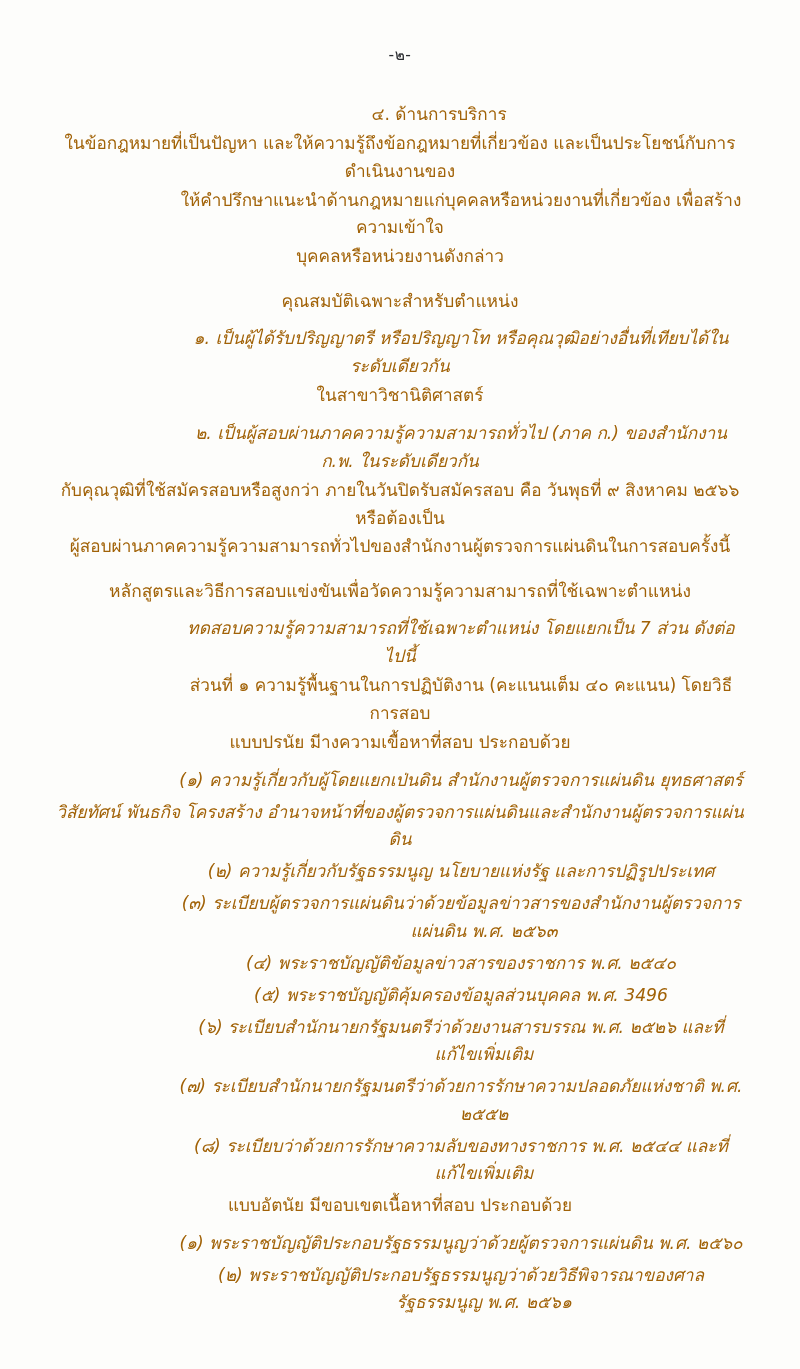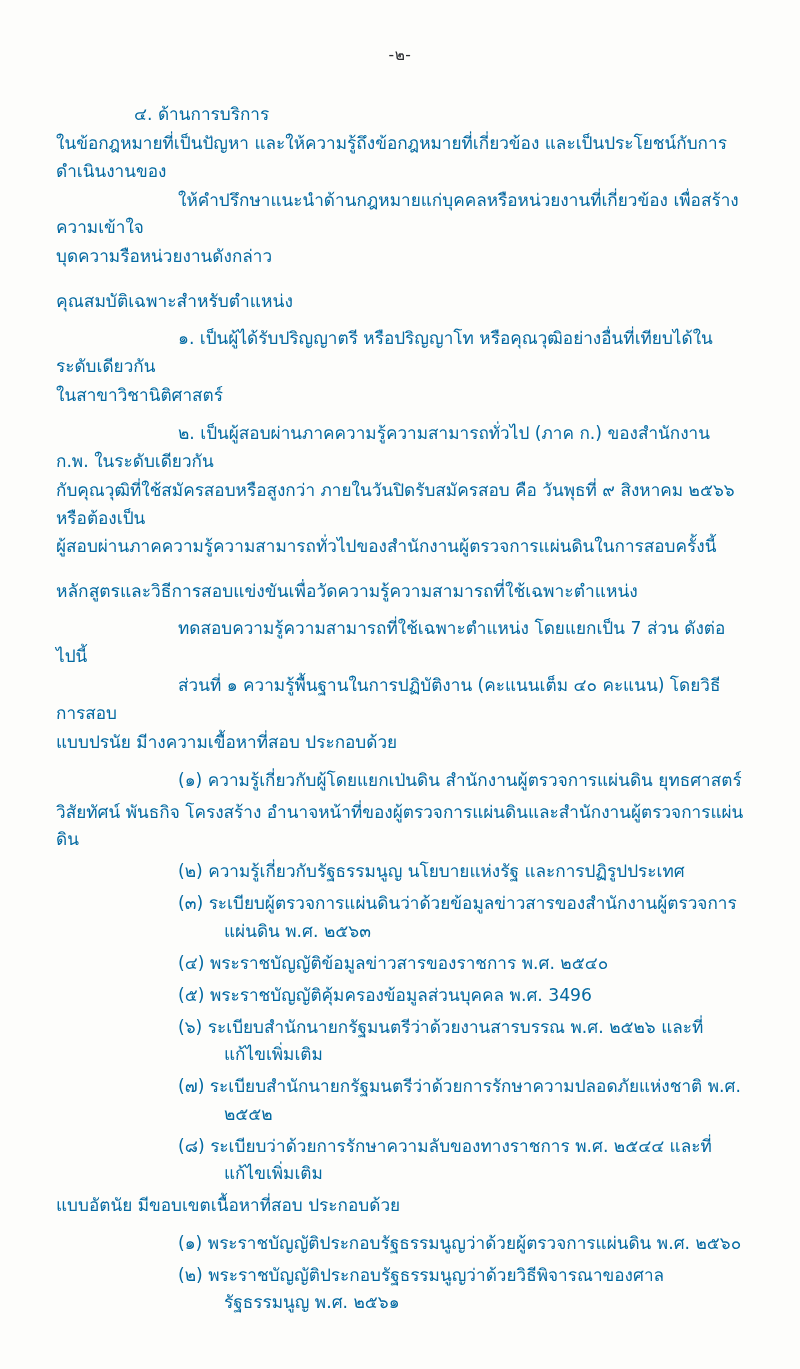--- a/index.html
+++ b/index.html
@@ -25,35 +25,35 @@
   .page-number {
     text-align: center;
     font-size: 15.5px;
     color: #2a2c30;
     margin: 8px 0 34px 0;
     letter-spacing: 0.5px;
   }
   .body-text {
     font-size: 17.2px;
     line-height: 1.62;
-    color: #0369a1;
-    text-align: left;
+    color: #a16207;
+    text-align: center;
   }
   .indent-2 { text-indent: 78px; }
   .indent-3 { text-indent: 122px; }
   .heading {
     font-weight: normal;
     font-size: 17.4px;
     margin-top: 13px;
     margin-bottom: 2px;
   }
   .para {
     margin: 0 0 1px 0;
   }
-  .gap-s { margin-top: 10px; }
+  .gap-s { margin-top: 10px; font-style: italic; }
   .gap-m { margin-top: 16px; }
   .numbered-line {
     margin: 0 0 5px 0;
     padding-left: 168px;
     text-indent: -46px;
     font-size: 17.2px;
     line-height: 1.58;
   }
   .continuation {
     padding-left: 0;
@@ -64,21 +64,21 @@
 <body>
 
 <div class="page">
 
   <div class="page-number">-๒-</div>
 
   <div class="body-text">
     <p class="para indent-2">๔. ด้านการบริการ</p>
     <p class="para">ในข้อกฎหมายที่เป็นปัญหา และให้ความรู้ถึงข้อกฎหมายที่เกี่ยวข้อง และเป็นประโยชน์กับการดำเนินงานของ</p>
     <p class="para indent-3">ให้คำปรึกษาแนะนำด้านกฎหมายแก่บุคคลหรือหน่วยงานที่เกี่ยวข้อง เพื่อสร้างความเข้าใจ</p>
-    <p class="para">บุดความรือหน่วยงานดังกล่าว</p>
+    <p class="para">บุคคลหรือหน่วยงานดังกล่าว</p>
   </div>
 
   <div class="body-text gap-m">
     <p class="para heading">คุณสมบัติเฉพาะสำหรับตำแหน่ง</p>
 
     <p class="para indent-3 gap-s">๑. เป็นผู้ได้รับปริญญาตรี หรือปริญญาโท หรือคุณวุฒิอย่างอื่นที่เทียบได้ในระดับเดียวกัน</p>
     <p class="para">ในสาขาวิชานิติศาสตร์</p>
 
     <p class="para indent-3 gap-s">๒. เป็นผู้สอบผ่านภาคความรู้ความสามารถทั่วไป (ภาค ก.) ของสำนักงาน ก.พ. ในระดับเดียวกัน</p>
     <p class="para">กับคุณวุฒิที่ใช้สมัครสอบหรือสูงกว่า ภายในวันปิดรับสมัครสอบ คือ วันพุธที่ ๙ สิงหาคม ๒๕๖๖ หรือต้องเป็น</p>

